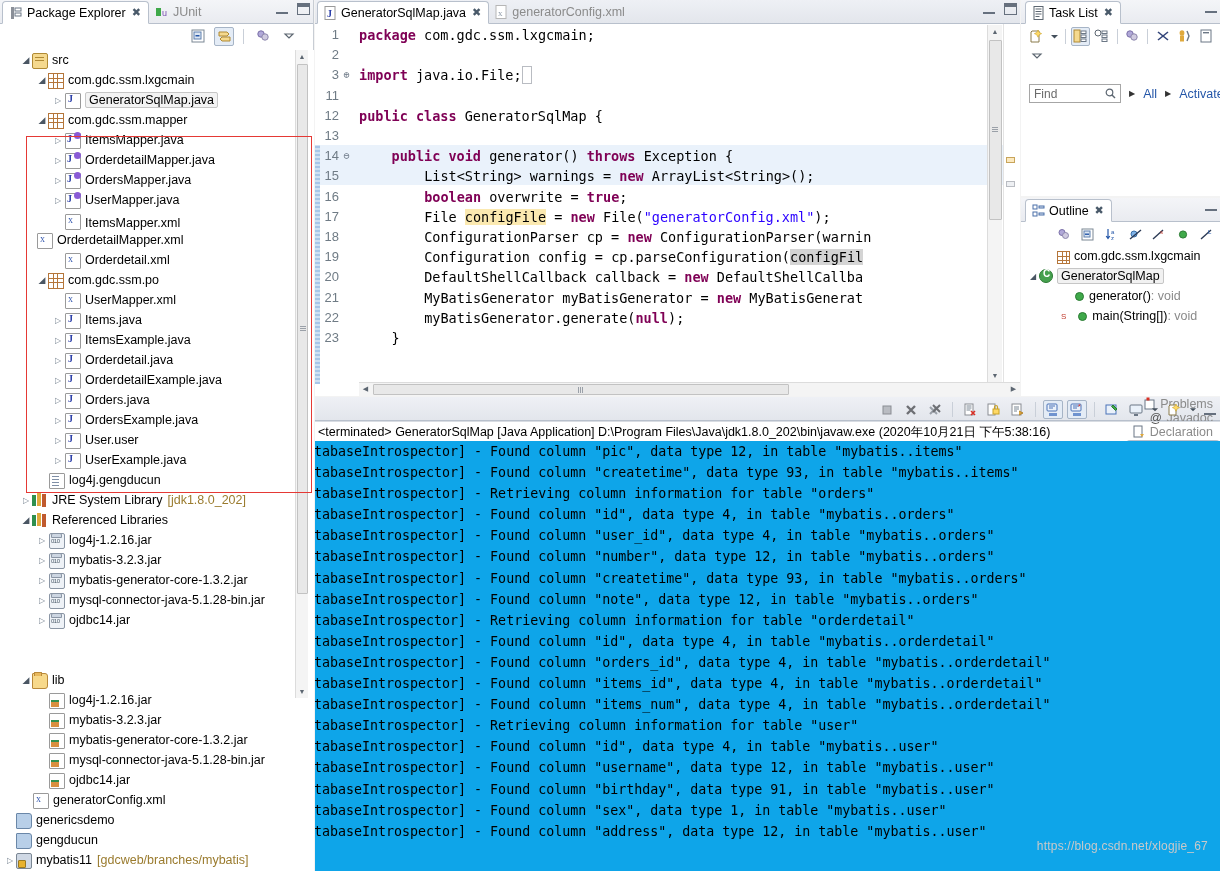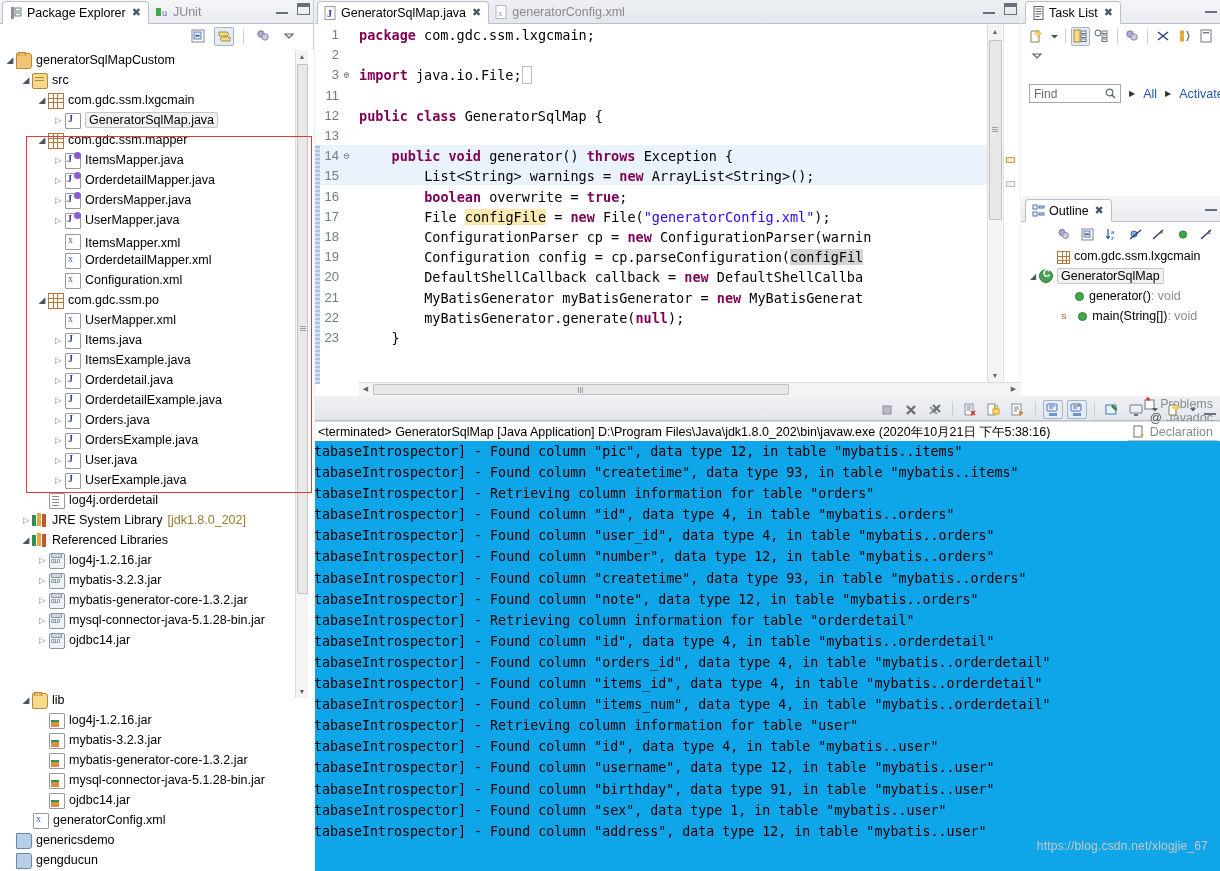--- a/index.html
+++ b/index.html
@@ -248,25 +248,20 @@
           </svg>
       </div>
       <div class="tbtn">
         <svg width="14" height="12" viewBox="0 0 14 12">
             <path d="M3 4 h8 l-4 4 z" fill="none" stroke="#5c6671" stroke-width="1.2"></path>
           </svg>
       </div>
     </div>
 
     <div id="pkg-tree">
-        <div class="trow" style="padding-left: 4px;">
-          <span class="arrow open"></span>
-          <span class="ico ico-proj"></span>
-          <span class="lbl">generatorSqlMapCustom</span>
-        </div>
         <div class="trow" style="padding-left: 20px;">
           <span class="arrow open"></span>
           <span class="ico ico-src"></span>
           <span class="lbl">src</span>
         </div>
         <div class="trow" style="padding-left: 36px;">
           <span class="arrow open"></span>
           <span class="ico ico-pkg"></span>
           <span class="lbl">com.gdc.ssm.lxgcmain</span>
         </div>
@@ -298,29 +293,29 @@
         <div class="trow" style="padding-left: 52px;">
           <span class="arrow closed"></span>
           <span class="ico ico-javaif"></span>
           <span class="lbl">UserMapper.java</span>
         </div>
         <div class="trow" style="padding-left: 52px; align-items: flex-end;">
           <span class="arrow"></span>
           <span class="ico ico-xml"></span>
           <span class="lbl">ItemsMapper.xml</span>
         </div>
-        <div class="trow" style="padding-left: 52px;">
+        <div class="trow" style="padding-left: 24px;">
           <span class="arrow"></span>
           <span class="ico ico-xml"></span>
           <span class="lbl">OrderdetailMapper.xml</span>
         </div>
         <div class="trow" style="padding-left: 52px;">
           <span class="arrow"></span>
           <span class="ico ico-xml"></span>
-          <span class="lbl">Configuration.xml</span>
+          <span class="lbl">Orderdetail.xml</span>
         </div>
         <div class="trow" style="padding-left: 36px;">
           <span class="arrow open"></span>
           <span class="ico ico-pkg"></span>
           <span class="lbl">com.gdc.ssm.po</span>
         </div>
         <div class="trow" style="padding-left: 52px;">
           <span class="arrow"></span>
           <span class="ico ico-xml"></span>
           <span class="lbl">UserMapper.xml</span>
@@ -351,31 +346,31 @@
           <span class="lbl">Orders.java</span>
         </div>
         <div class="trow" style="padding-left: 52px;">
           <span class="arrow closed"></span>
           <span class="ico ico-java"></span>
           <span class="lbl">OrdersExample.java</span>
         </div>
         <div class="trow" style="padding-left: 52px;">
           <span class="arrow closed"></span>
           <span class="ico ico-java"></span>
-          <span class="lbl">User.java</span>
+          <span class="lbl">User.user</span>
         </div>
         <div class="trow" style="padding-left: 52px;">
           <span class="arrow closed"></span>
           <span class="ico ico-java"></span>
           <span class="lbl">UserExample.java</span>
         </div>
         <div class="trow" style="padding-left: 36px;">
           <span class="arrow"></span>
           <span class="ico ico-prop"></span>
-          <span class="lbl">log4j.orderdetail</span>
+          <span class="lbl">log4j.gengducun</span>
         </div>
         <div class="trow" style="padding-left: 20px;">
           <span class="arrow closed"></span>
           <span class="ico ico-lib"></span>
           <span class="lbl">JRE System Library</span>
           <span class="sub">[jdk1.8.0_202]</span>
         </div>
         <div class="trow" style="padding-left: 20px;">
           <span class="arrow open"></span>
           <span class="ico ico-lib"></span>

